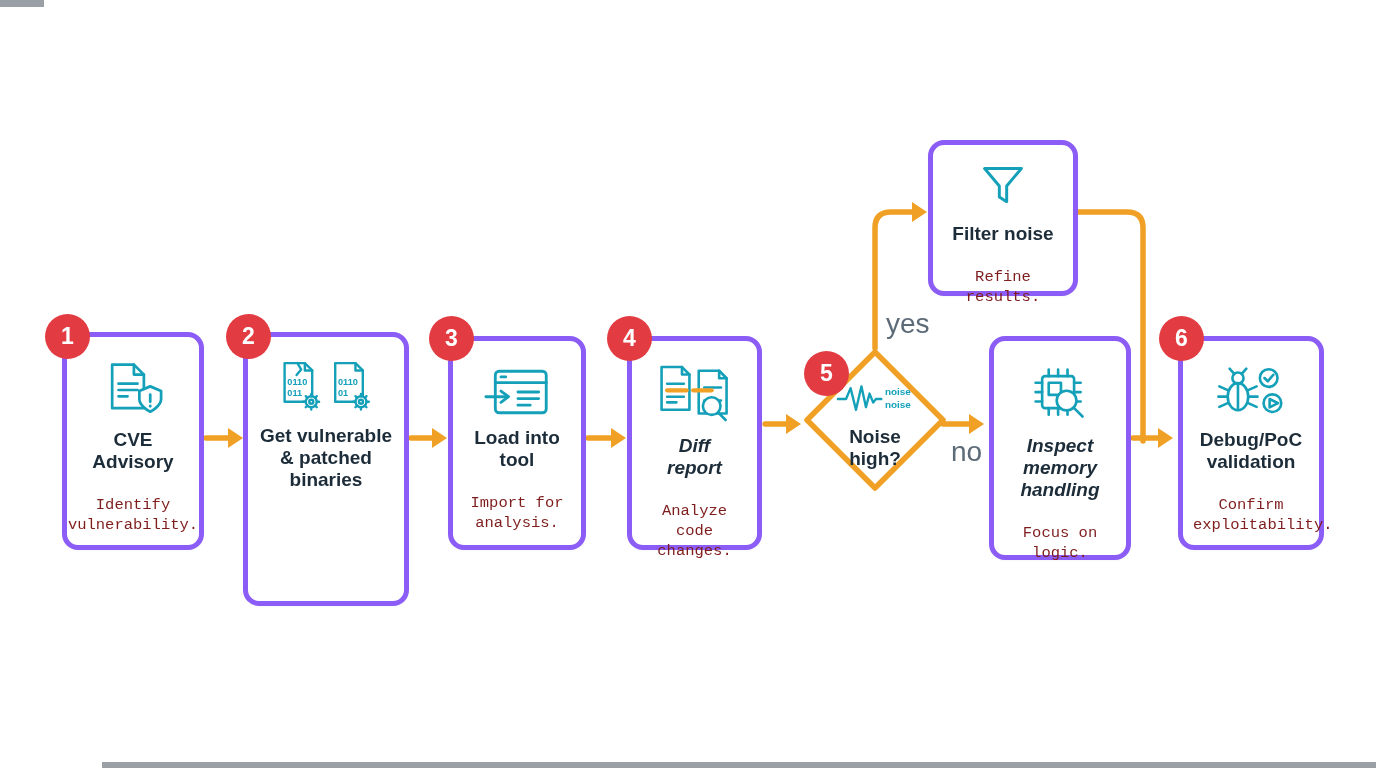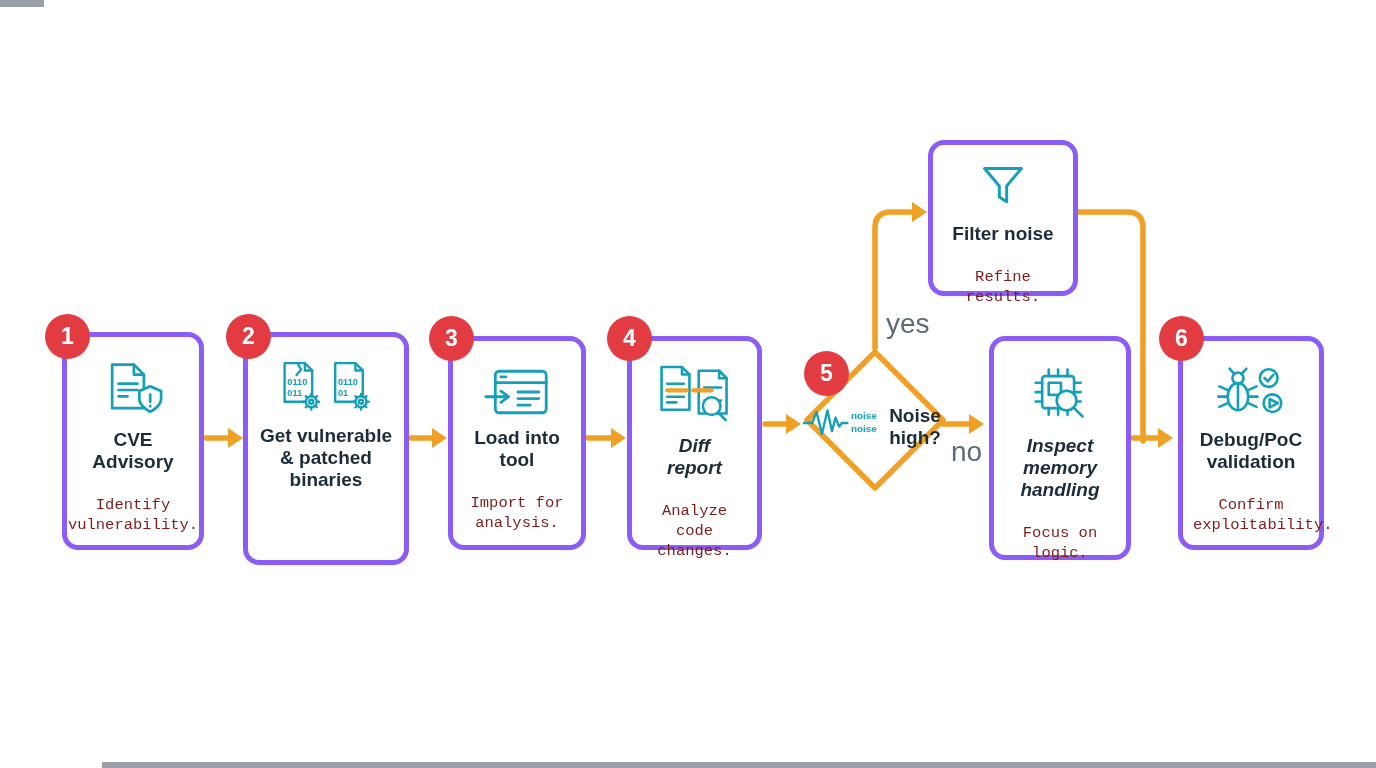--- a/index.html
+++ b/index.html
@@ -61,21 +61,21 @@
     top: 346px;
     width: 148px;
     height: 148px;
     z-index: 4;
   }
   .diamond .shape { position: absolute; left: 0; top: 0; }
   .diamond .content {
     position: absolute;
     left: 0; top: 0; right: 0; bottom: 0;
     display: flex;
-    flex-direction: row;
+    flex-direction: column;
     align-items: center;
     justify-content: center;
     padding-top: 10px;
   }
   .diamond .dlabel {
     font-weight: bold;
     font-size: 19px;
     color: #1c2c39;
     text-align: center;
     line-height: 1.15;
@@ -141,21 +141,21 @@
         <path d="M54 28 L66 33 V42 C66 50 54 56 54 56 C54 56 42 50 42 42 V33 Z" fill="#ffffff"></path>
         <path d="M54 37 V45"></path>
         <path d="M54 49.6 V50"></path>
       </svg>
     </div>
     <div class="title" style="max-width:86px;">CVE Advisory</div>
     <div class="subtitle">Identify vulnerability.</div>
   </div>
   <div class="badge" style="left:45px;top:314px;">1</div>
 
-  <div class="card" style="left:243px;top:332px;width:166px;height:233px;padding-top:22px;">
+  <div class="card" style="left:243px;top:332px;width:166px;height:274px;padding-top:22px;">
     <div class="icon">
       <svg width="92" height="56" viewBox="0 0 100 60" fill="none" stroke="#14a0b8" stroke-width="2.6" stroke-linecap="round" stroke-linejoin="round">
         <path d="M5 4 H27 L35 12 V46 H5 Z"></path>
         <path d="M27 4 V12 H35"></path>
         <path d="M19 4 L23 11 L18 17"></path>
         <text x="8" y="28" font-size="10" class="icon-text" stroke="none">0110</text>
         <text x="8" y="40" font-size="10" class="icon-text" stroke="none">011</text>
         <circle cx="34" cy="46" r="6" fill="#ffffff"></circle>
         <circle cx="34" cy="46" r="2.2"></circle>
         <path d="M34 37.5 V40 M34 52 V54.5 M25.5 46 H28 M40 46 H42.5 M28 40 L29.8 41.8 M38.2 50.2 L40 52 M40 40 L38.2 41.8 M29.8 50.2 L28 52"></path>

